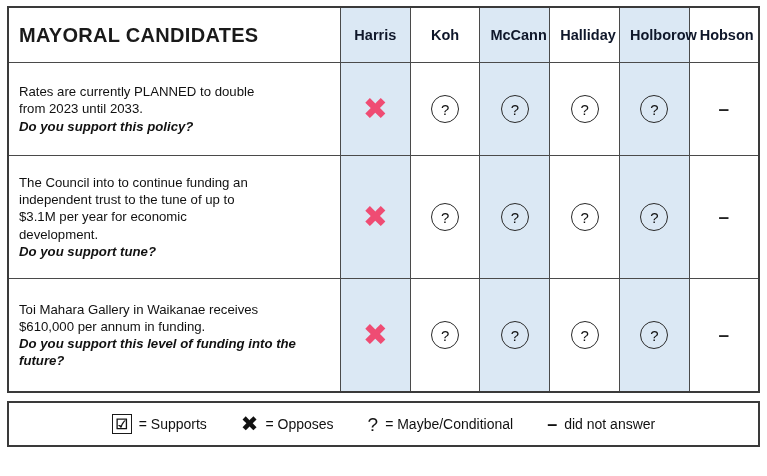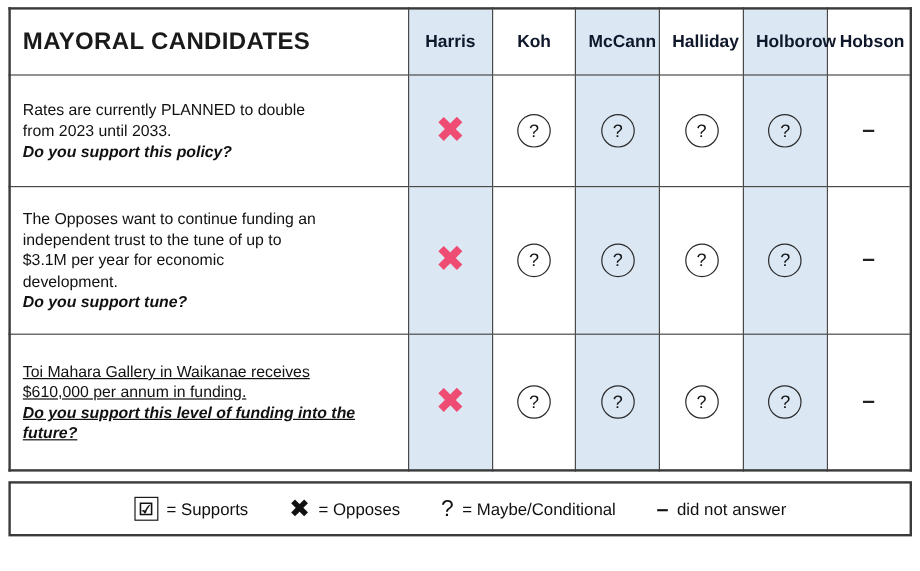--- a/index.html
+++ b/index.html
@@ -119,21 +119,21 @@
     color: #ffffff;
     font-size: 19px;
     font-weight: bold;
     box-sizing: border-box;
     border-radius: 2px;
   }
 
   
   tr.r1 td { height: 72px; margin-left: 20px; }
   tr.r2 td { height: 102px; }
-  tr.r3 td { height: 92px; text-decoration: underline; }
+  tr.r3 td { height: 92px; }
   tr.r4 td { height: 60px; }
 
   
   .legend {
     width: 753px;
     margin: 8px 0 0 7px;
     border: 2px solid #3a3a3a;
     box-sizing: border-box;
     height: 46px;
     display: flex;
@@ -233,21 +233,21 @@
         <td class="ans shade">
           <span class="mark-maybe">?</span>
         </td>
         <td class="ans">
           <span class="mark-dash">–</span>
         </td>
       </tr>
 
       <tr class="r2">
         <td class="q-cell">
-          <span class="q-line">The Opposes want to continue funding an</span>
+          <span class="q-line">The Council into to continue funding an</span>
           <span class="q-line">independent trust to the tune of up to</span>
           <span class="q-line">$3.1M per year for economic</span>
           <span class="q-line">development.</span>
           <span class="q-bold">Do you support tune?</span>
         </td>
         <td class="ans shade">
           <span class="mark-cross">✖</span>
         </td>
         <td class="ans">
           <span class="mark-maybe">?</span>

